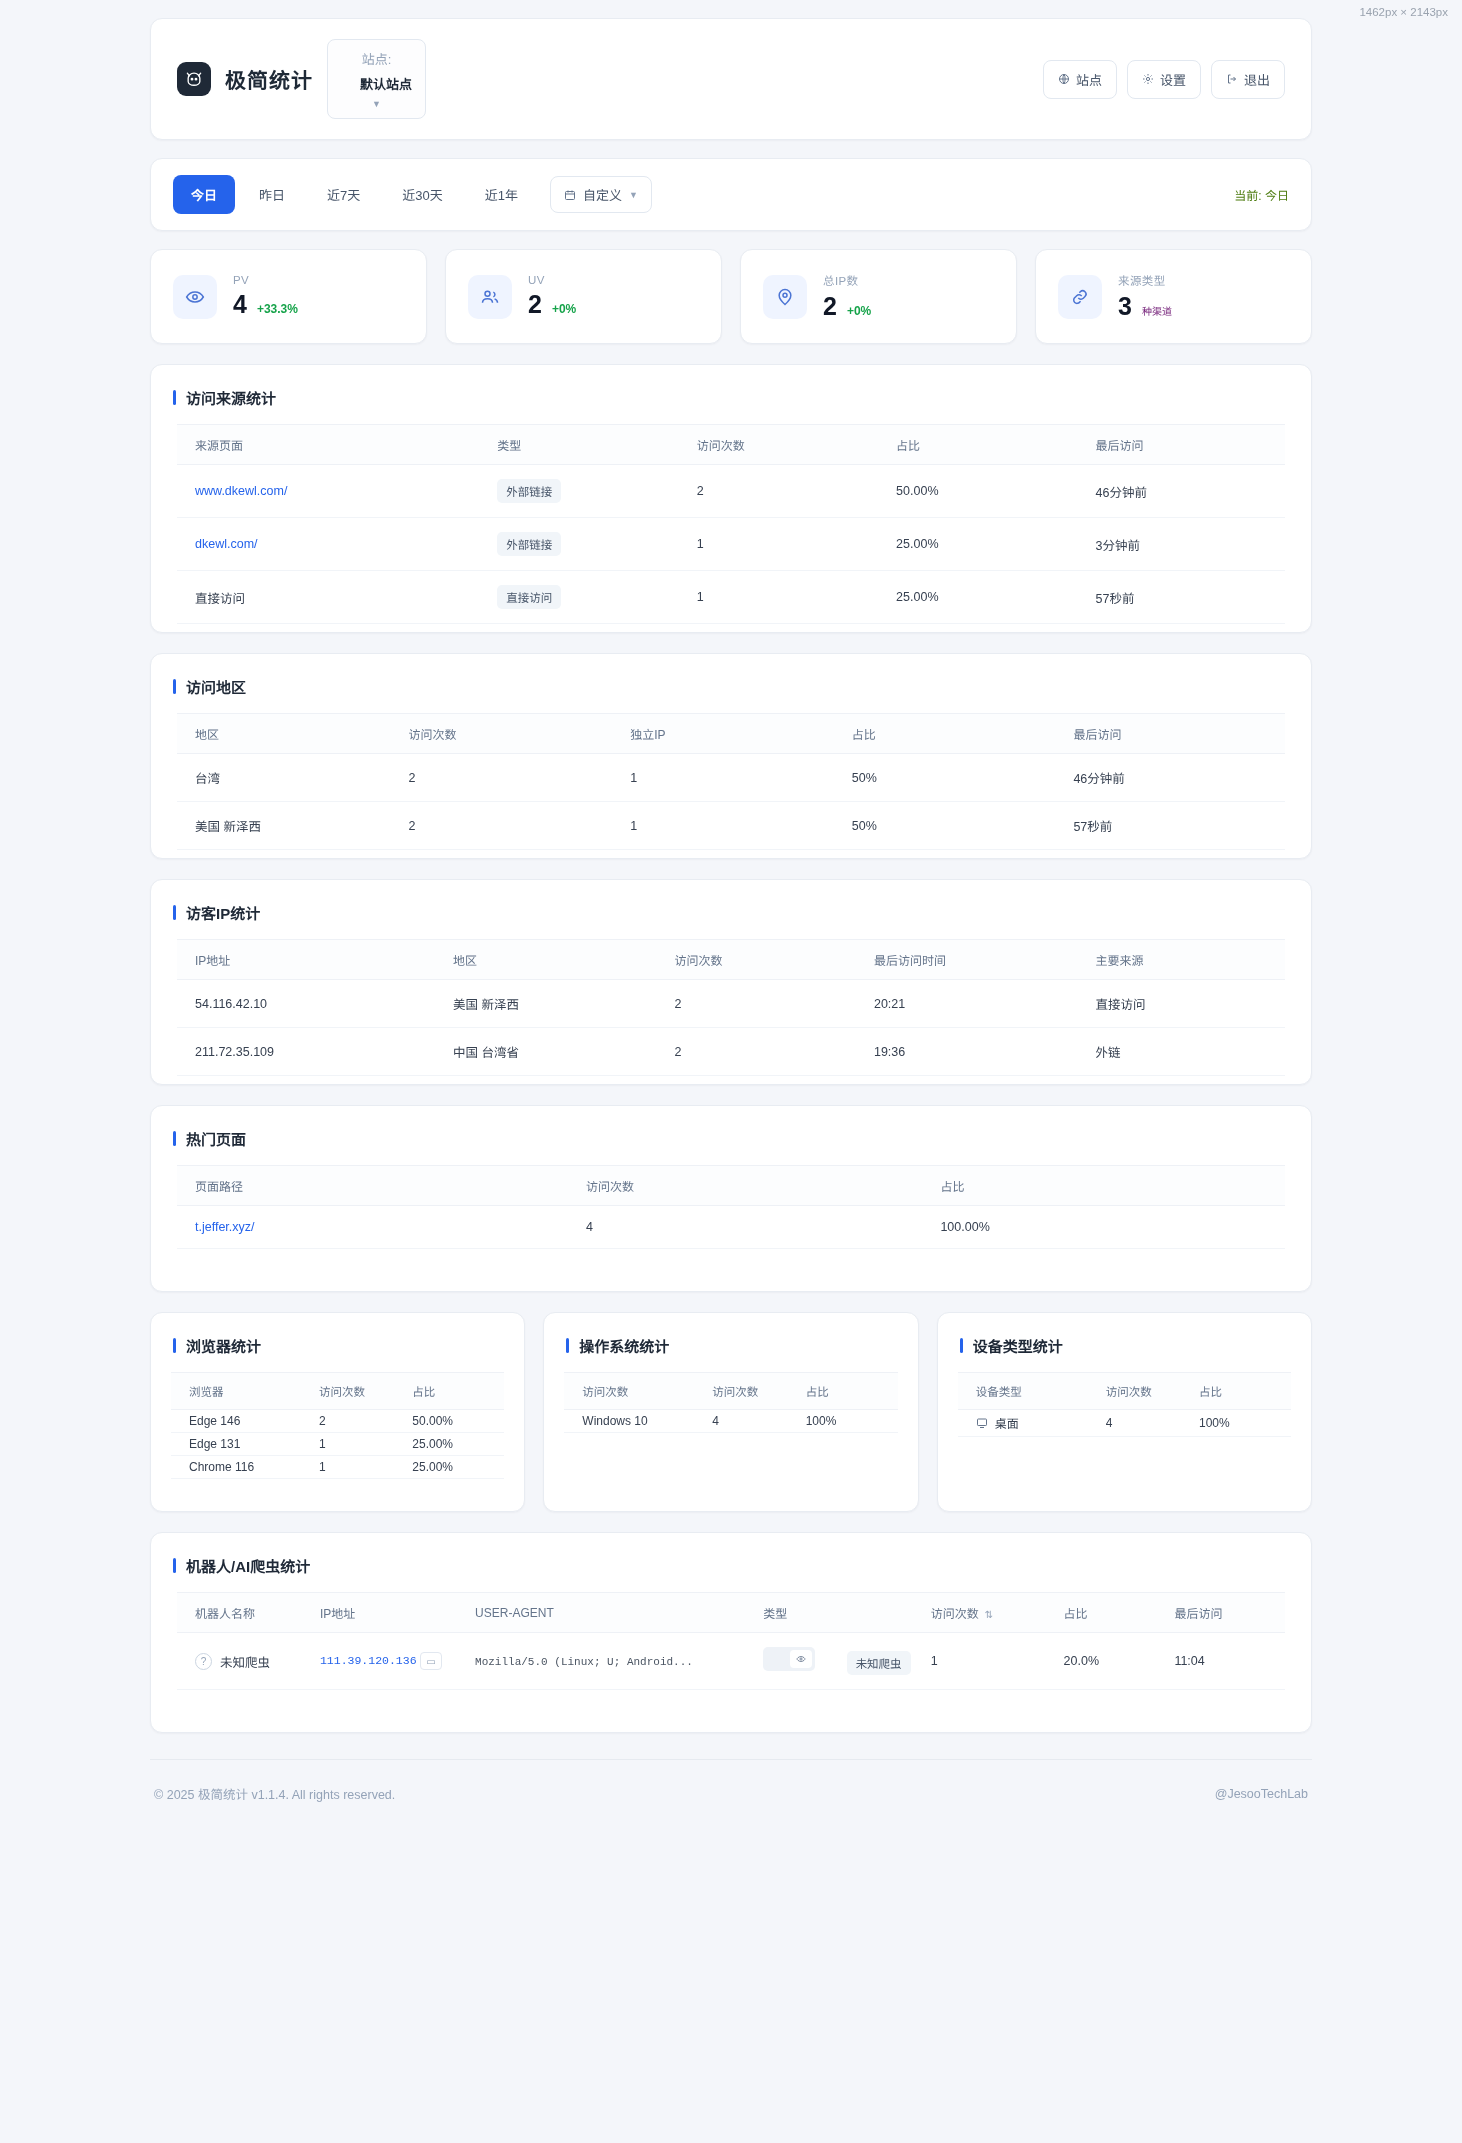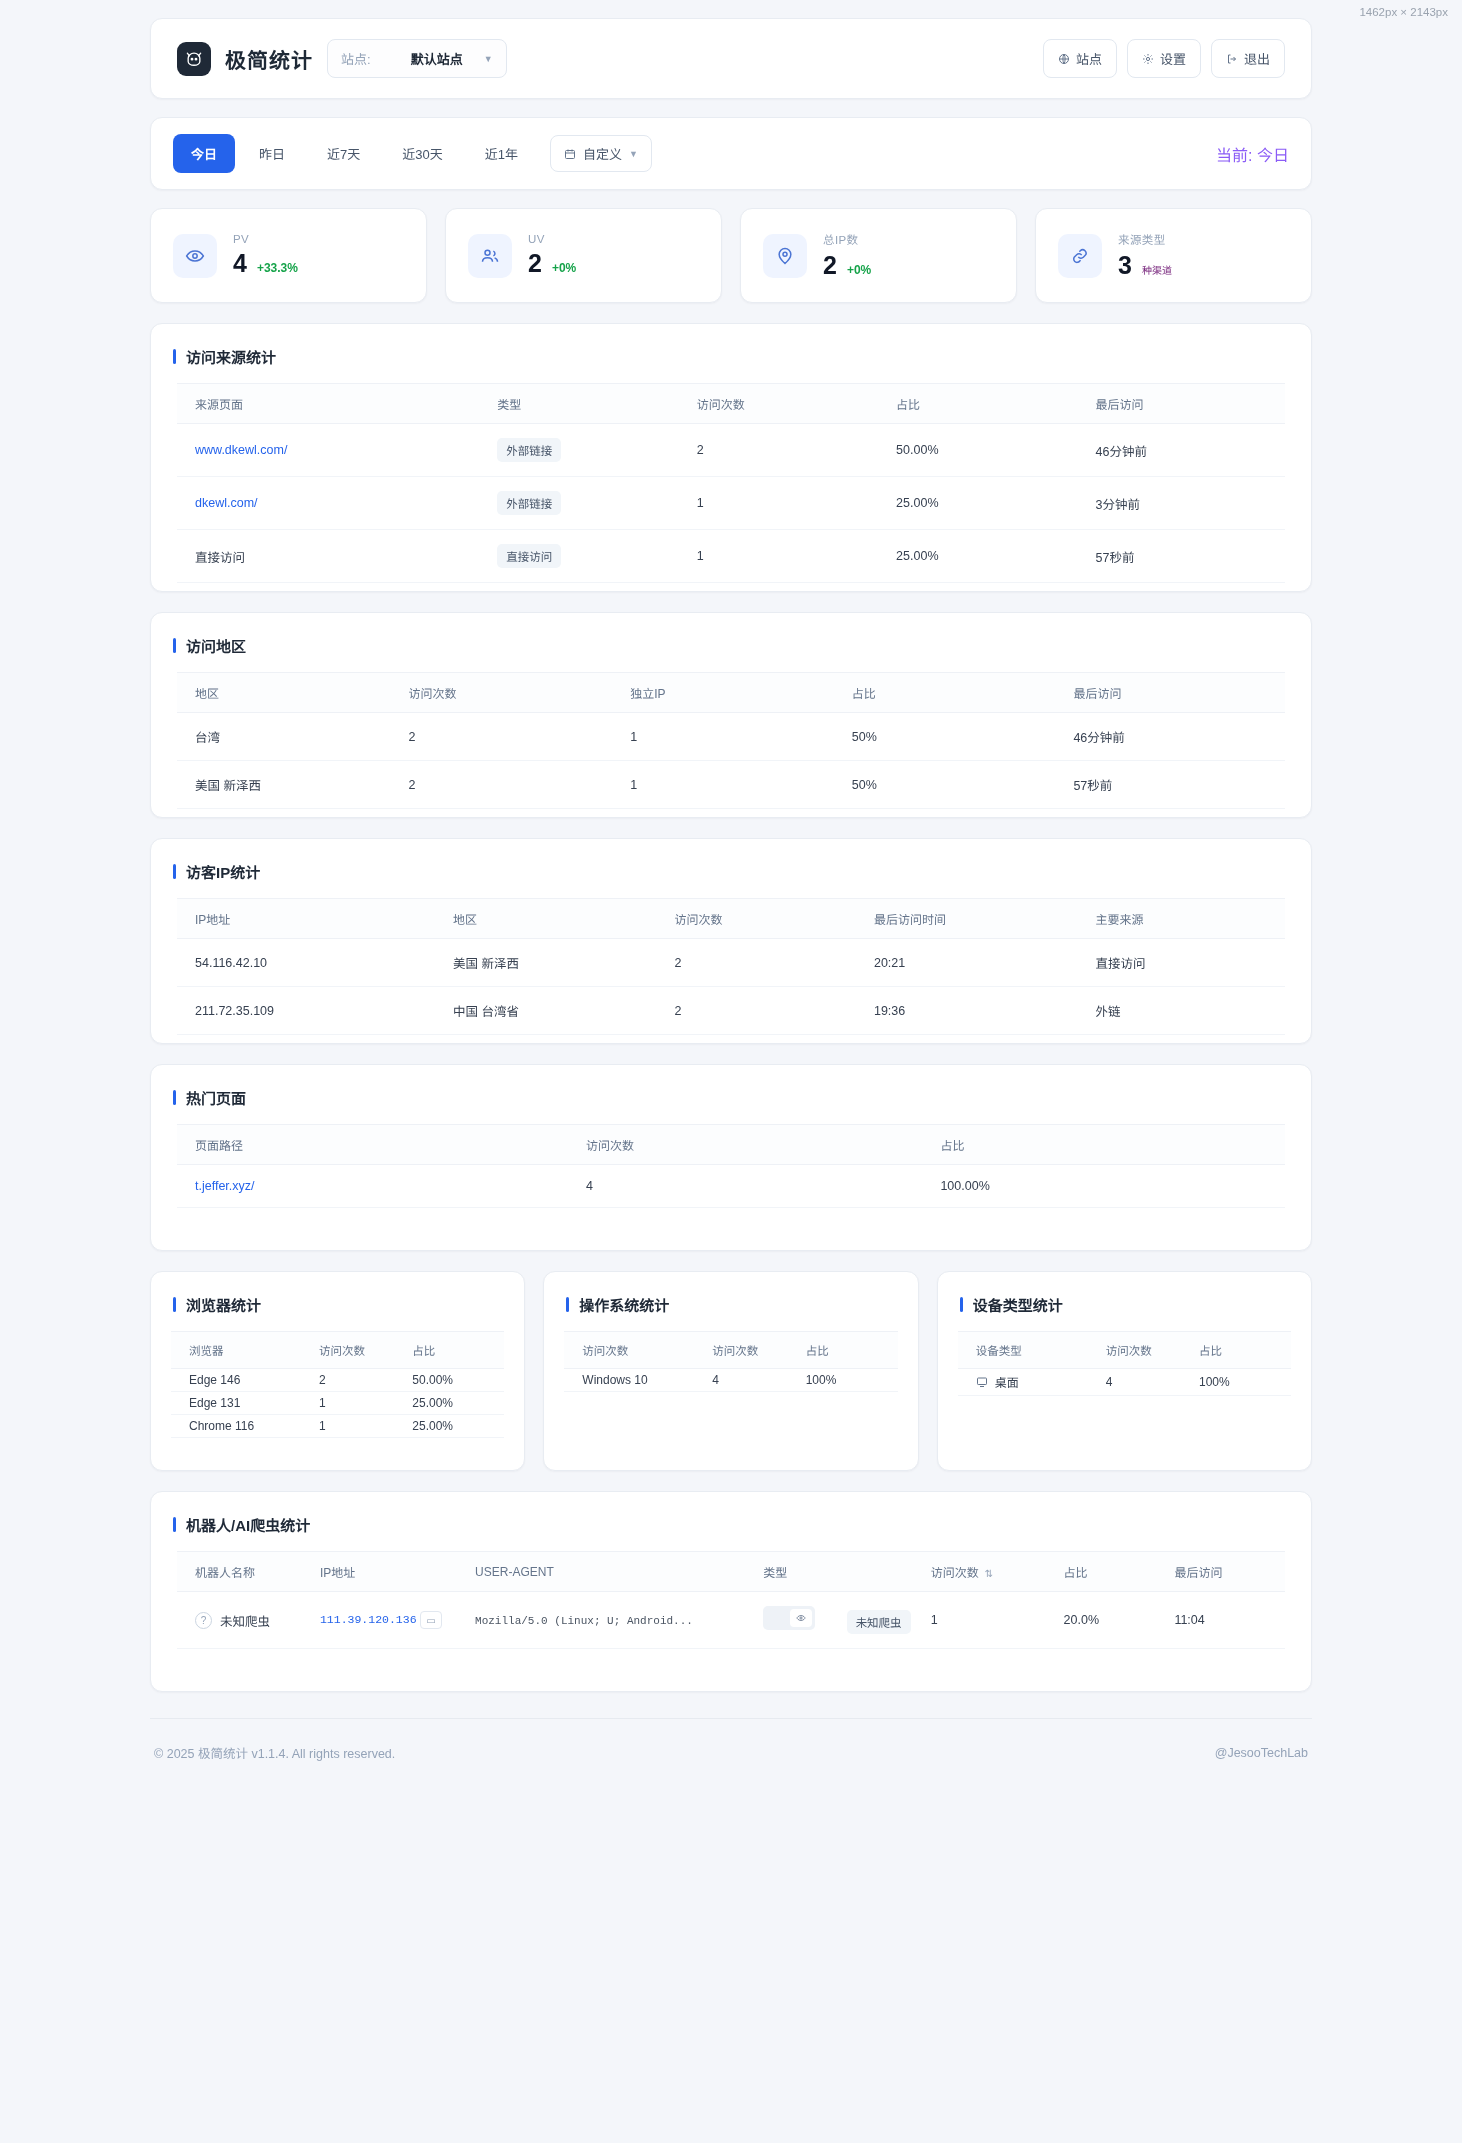--- a/index.html
+++ b/index.html
@@ -31,27 +31,28 @@
   .brand { display: flex; align-items: center; gap: 14px; }
   .logo {
     width: 34px; height: 34px;
     border-radius: 9px;
     background: #1f2937;
     display: flex; align-items: center; justify-content: center;
     color: #fff; font-size: 17px; line-height: 1;
   }
   .brand-name { font-size: 21px; font-weight: bold; letter-spacing: 1px; }
   .site-select {
-    display: flex; align-items: center; gap: 21px;
+    display: flex; align-items: center; gap: 6px;
     border: 1px solid #e2e8f0;
     border-radius: 8px;
     padding: 9px 13px;
     font-size: 13px;
     color: #334155;
     background: #fdfdfe;
+    flex-direction: column;
   }
   .site-select .lbl { color: #94a3b8; }
   .site-select .val { font-weight: bold; color: #1f2937; padding-left: 19px; }
   .caret { font-size: 9px; color: #94a3b8; }
   .topbar-actions { display: flex; gap: 10px; }
   .tb-btn {
     display: flex; align-items: center; gap: 6px;
     border: 1px solid #e2e8f0;
     background: #fff;
     border-radius: 8px;
@@ -82,21 +83,21 @@
     display: flex; align-items: center; gap: 7px;
     margin-left: 8px;
     border: 1px solid #e2e8f0;
     border-radius: 8px;
     padding: 8px 13px;
     font-size: 13px;
     color: #475569;
     background: #fff;
     cursor: pointer;
   }
-  .cur-label { font-size: 16px; color: #8b5cf6; }
+  .cur-label { font-size: 12px; color: #4d7c0f; }
 
   
   .stats { display: flex; gap: 18px; margin-bottom: 20px; }
   .stat {
     flex: 1;
     display: flex; align-items: center; gap: 16px;
     padding: 22px 22px;
   }
   .stat-ic {
     width: 44px; height: 44px;

